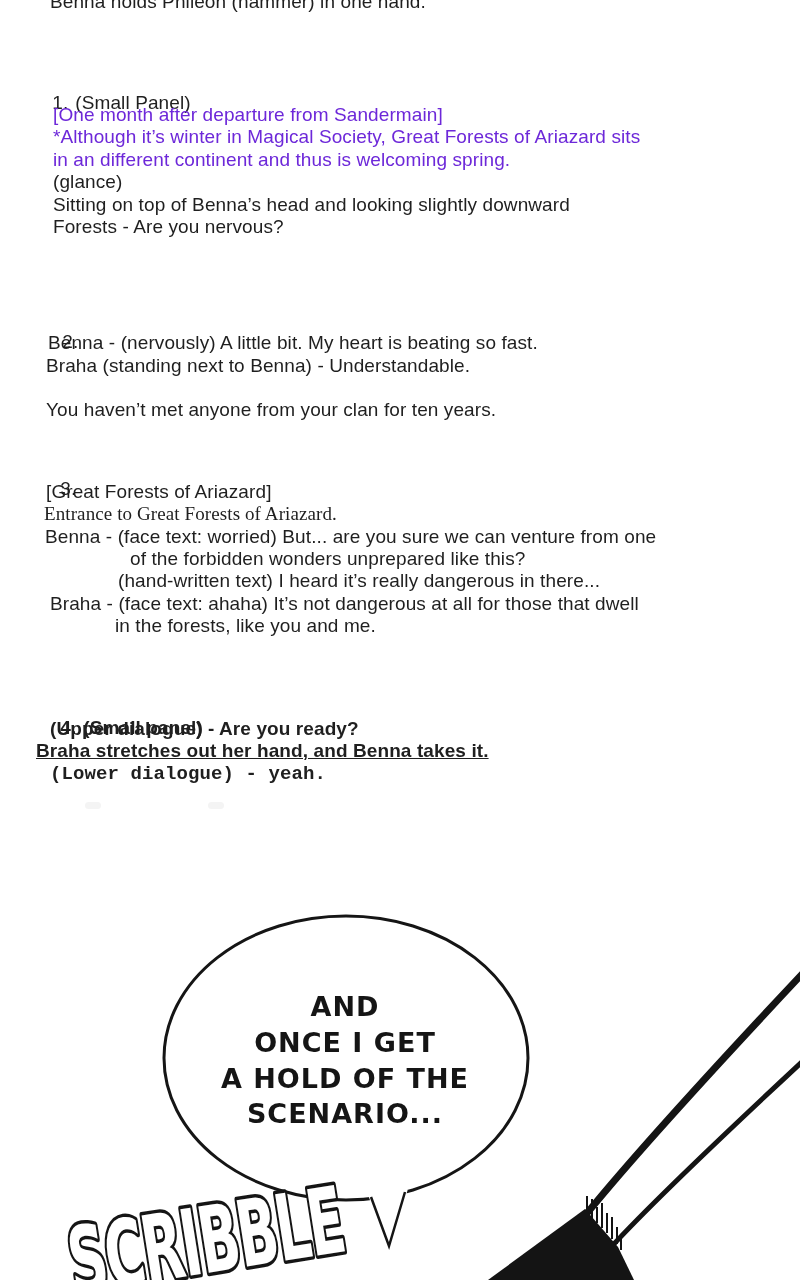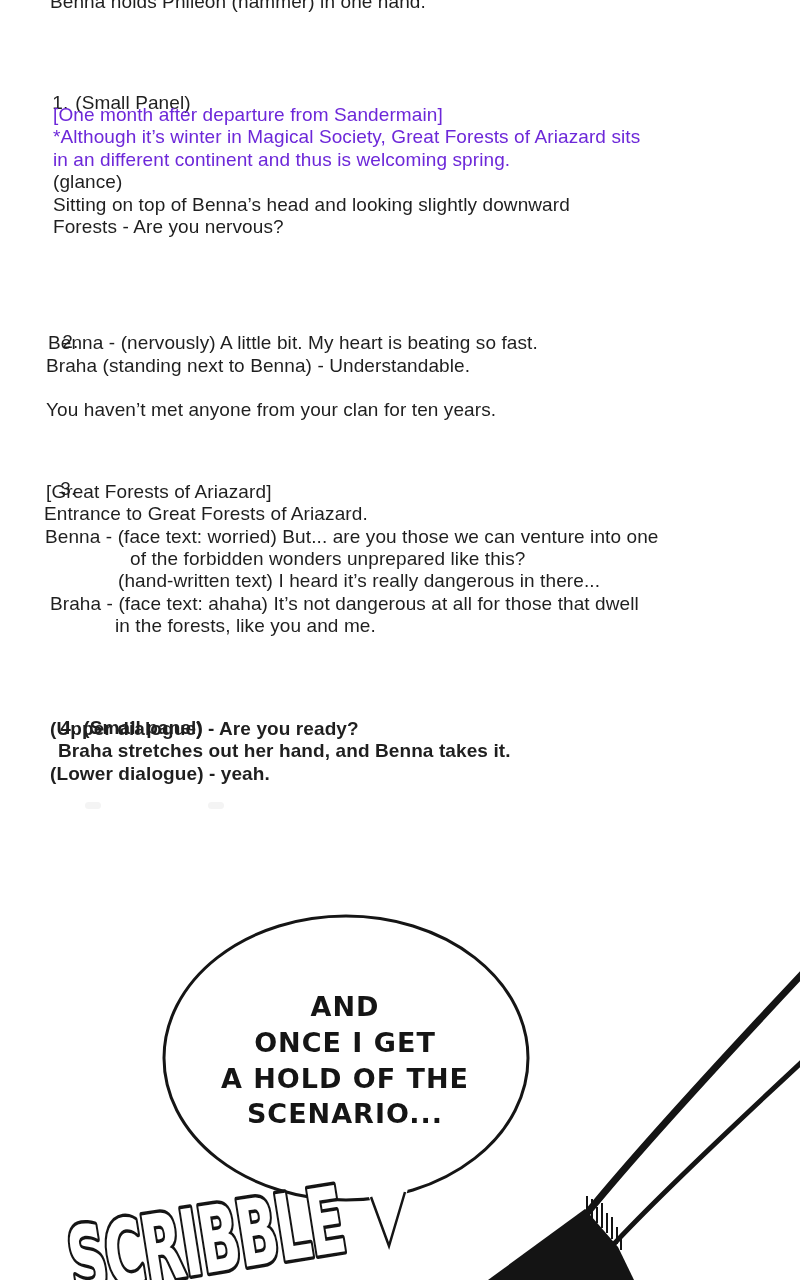--- a/index.html
+++ b/index.html
@@ -39,35 +39,35 @@
     <div class="ln" style="left:48px;top:332px;">Benna - (nervously) A little bit. My heart is beating so fast.</div>
     <div class="ln" style="left:46px;top:355px;">Braha (standing next to Benna) - Understandable.</div>
     <div class="ln" style="left:46px;top:399px;">You haven’t met anyone from your clan for ten years.</div>
   </div>
 
   <div>
     <div class="ln hdr" style="left:28px;top:456px;">
       <span class="num">3.</span>
     </div>
     <div class="ln" style="left:46px;top:481px;">[Great Forests of Ariazard]</div>
-    <div class="ln" style="left:44px;top:503px;">Entrance to Great Forests of Ariazard.</div>
-    <div class="ln" style="left:45px;top:526px;">Benna - (face text: worried) But... are you those we can venture into one</div>
+    <div class="ln" style="left:44px;top:503px;font-family:Liberation Serif, serif;">Entrance to Great Forests of Ariazard.</div>
+    <div class="ln" style="left:45px;top:526px;">Benna - (face text: worried) But... are you sure we can venture from one</div>
     <div class="ln" style="left:130px;top:548px;">of the forbidden wonders unprepared like this?</div>
     <div class="ln" style="left:118px;top:570px;">(hand-written text) I heard it’s really dangerous in there...</div>
     <div class="ln" style="left:50px;top:593px;">Braha - (face text: ahaha) It’s not dangerous at all for those that dwell</div>
     <div class="ln" style="left:115px;top:615px;">in the forests, like you and me.</div>
   </div>
 
   <div>
     <div class="ln hdr bold" style="left:28px;top:695px;">
       <span class="num">4.</span><span>(Small panel)</span>
     </div>
     <div class="ln bold" style="left:50px;top:718px;">(Upper dialogue) - Are you ready?</div>
-    <div class="ln bold" style="left:58px;top:740px;">Braha stretches out her hand, and Benna takes it.</div>
-    <div class="ln bold" style="left:50px;top:763px;">(Lower dialogue) - yeah.</div>
+    <div class="ln bold" style="left:36px;top:740px;text-decoration:underline;">Braha stretches out her hand, and Benna takes it.</div>
+    <div class="ln bold" style="left:50px;top:763px;font-family:Liberation Mono, monospace;">(Lower dialogue) - yeah.</div>
   </div>
 
   <div class="ghost" style="left:85px;top:802px;"></div>
   <div class="ghost" style="left:208px;top:802px;"></div>
 
   <svg width="800" height="1280" viewBox="0 0 800 1280" style="position:absolute;left:0;top:0;">
 
     <ellipse cx="346" cy="1058" rx="182" ry="142" fill="#ffffff" stroke="#151515" stroke-width="3"></ellipse>
 
     <g>

